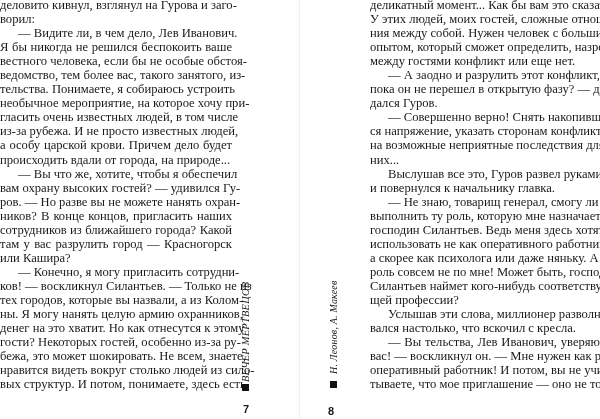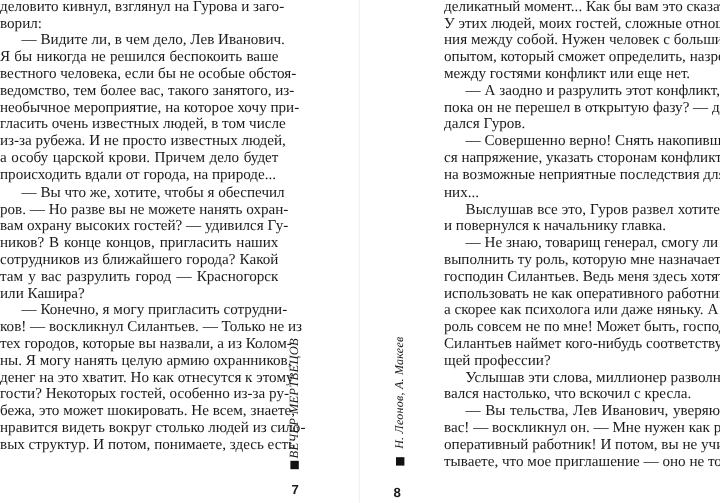--- a/index.html
+++ b/index.html
@@ -39,28 +39,29 @@
 </head>
 <body>
 
 <div class="col left" id="left-col">
     <span class="line">деловито кивнул, взглянул на Гурова и заго-</span>
     <span class="line last">ворил:</span>
     <span class="line indent">— Видите ли, в чем дело, Лев Иванович.</span>
     <span class="line">Я бы никогда не решился беспокоить ваше</span>
     <span class="line">вестного человека, если бы не особые обстоя-</span>
     <span class="line">ведомство, тем более вас, такого занятого, из-</span>
+    <span class="line">тельства. Понимаете, я собираюсь устроить</span>
     <span class="line">необычное мероприятие, на которое хочу при-</span>
     <span class="line">гласить очень известных людей, в том числе</span>
     <span class="line">из-за рубежа. И не просто известных людей,</span>
     <span class="line">а особу царской крови. Причем дело будет</span>
     <span class="line last">происходить вдали от города, на природе...</span>
     <span class="line indent">— Вы что же, хотите, чтобы я обеспечил</span>
+    <span class="line">вам охрану высоких гостей? — удивился Гу-</span>
     <span class="line">ров. — Но разве вы не можете нанять охран-</span>
-    <span class="line">вам охрану высоких гостей? — удивился Гу-</span>
     <span class="line">ников? В конце концов, пригласить наших</span>
     <span class="line">сотрудников из ближайшего города? Какой</span>
     <span class="line">там у вас разрулить город — Красногорск</span>
     <span class="line last">или Кашира?</span>
     <span class="line indent">— Конечно, я могу пригласить сотрудни-</span>
     <span class="line">ков! — воскликнул Силантьев. — Только не из</span>
     <span class="line">тех городов, которые вы назвали, а из Колом-</span>
     <span class="line">ны. Я могу нанять целую армию охранников,</span>
     <span class="line">денег на это хватит. Но как отнесутся к этому</span>
     <span class="line">гости? Некоторых гостей, особенно из-за ру-</span>
@@ -75,21 +76,21 @@
     <span class="line">ния между собой. Нужен человек с большим</span>
     <span class="line">опытом, который сможет определить, назрел</span>
     <span class="line last">между гостями конфликт или еще нет.</span>
     <span class="line indent">— А заодно и разрулить этот конфликт,</span>
     <span class="line">пока он не перешел в открытую фазу? — дога-</span>
     <span class="line last">дался Гуров.</span>
     <span class="line indent">— Совершенно верно! Снять накопившее-</span>
     <span class="line">ся напряжение, указать сторонам конфликта</span>
     <span class="line">на возможные неприятные последствия для</span>
     <span class="line last">них...</span>
-    <span class="line indent">Выслушав все это, Гуров развел хотите</span>
+    <span class="line indent">Выслушав все это, Гуров развел руками</span>
     <span class="line last">и повернулся к начальнику главка.</span>
     <span class="line indent">— Не знаю, товарищ генерал, смогу ли я</span>
     <span class="line">выполнить ту роль, которую мне назначает</span>
     <span class="line">господин Силантьев. Ведь меня здесь хотят</span>
     <span class="line">использовать не как оперативного работника,</span>
     <span class="line">а скорее как психолога или даже няньку. А эта</span>
     <span class="line">роль совсем не по мне! Может быть, господин</span>
     <span class="line">Силантьев наймет кого-нибудь соответствую-</span>
     <span class="line last">щей профессии?</span>
     <span class="line indent">Услышав эти слова, миллионер разволно-</span>

